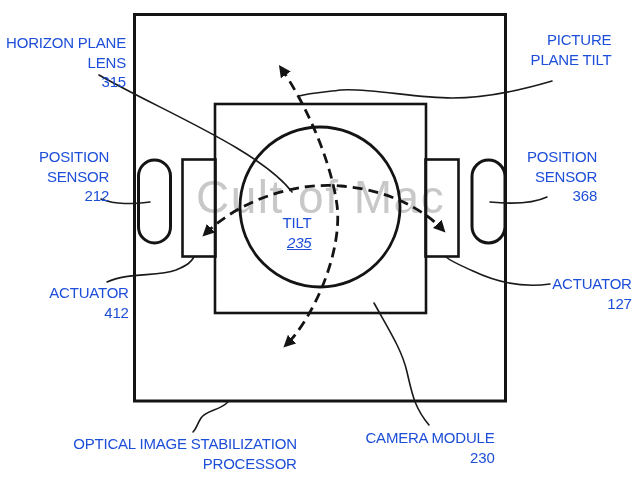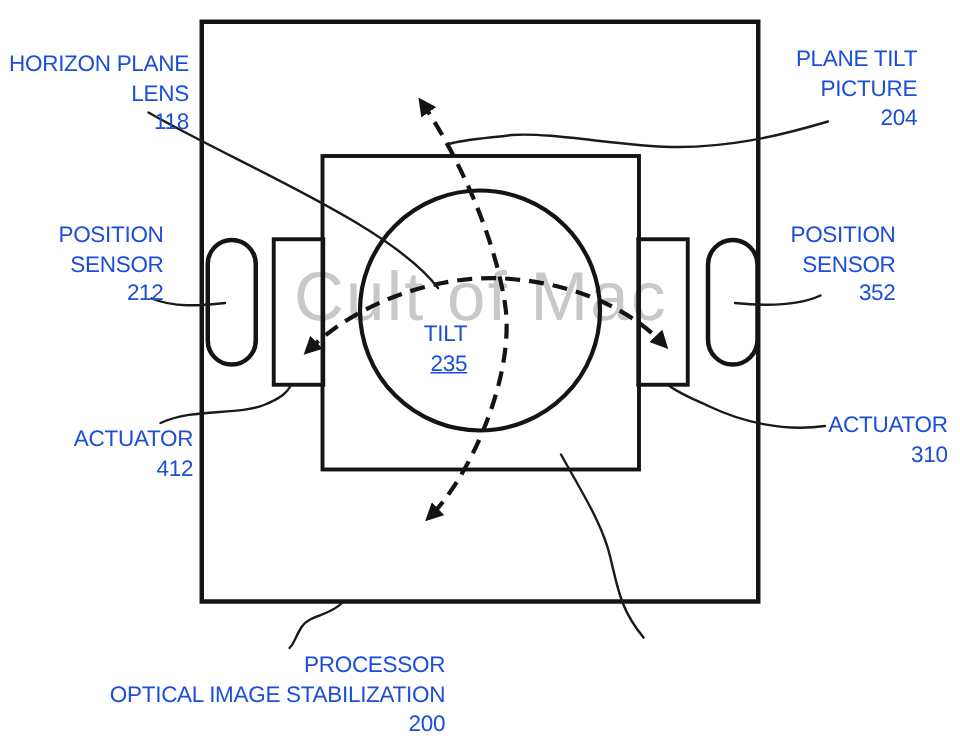--- a/index.html
+++ b/index.html
@@ -55,20 +55,21 @@
     transform: translateX(-50%);
     text-align: right;
     font-size: 15px;
     line-height: 19.5px;
     letter-spacing: -0.2px;
     color: #1d4ed8;
     white-space: nowrap;
   }
   .label .underline {
     text-decoration: underline;
+    font-style: italic;
   }
   #label-lens { line-height: 20px; }
 </style>
 </head>
 <body>
 
 <div id="figure" style="background: rgb(255, 255, 255);">
 
   <div id="watermark" style="color: rgb(200, 200, 200);">Cult of Mac</div>
 
@@ -100,56 +101,58 @@
     <path class="leader" d="M 547,197 C 532,204 510,204 490,202"></path>
     <path class="leader" d="M 107,282 C 128,272 158,277 176,270 C 188,265 191,262 194,257"></path>
     <path class="leader" d="M 550,284 C 522,288 494,281 473,271 C 460,265 452,262 446,257"></path>
     <path class="leader" d="M 228,402 C 219,411 206,410 201,418 C 196,426 197,428 193,432"></path>
     <path class="leader" d="M 374,303 C 389,330 402,350 407,372 C 412,393 414,407 429,425"></path>
   </svg>
 
   <div class="label" style="left:66px; top:33px;">
     <div>HORIZON PLANE</div>
     <div>LENS</div>
-    <div>118</div>
+    <div>315</div>
   </div>
 
   <div class="label" style="left:571px; top:30px;">
+    <div>PICTURE</div>
     <div>PLANE TILT</div>
-    <div>PICTURE</div>
-    <div>204</div>
   </div>
 
   <div class="label" style="left:74px; top:147px;">
     <div>POSITION</div>
     <div>SENSOR</div>
     <div>212</div>
   </div>
 
   <div class="label" style="left:562px; top:147px;">
     <div>POSITION</div>
     <div>SENSOR</div>
-    <div>352</div>
+    <div>368</div>
   </div>
 
   <div class="label" style="left:89px; top:283px;">
     <div>ACTUATOR</div>
     <div>412</div>
   </div>
 
   <div class="label" style="left:592px; top:274px;">
     <div>ACTUATOR</div>
-    <div>310</div>
+    <div>127</div>
   </div>
 
   <div class="label" id="label-lens" style="left:297px; top:213px;">
     <div>TILT</div>
     <div class="underline">235</div>
   </div>
 
+  <div class="label" style="left:430px; top:428px;">
+    <div>CAMERA MODULE</div>
+    <div>230</div>
+  </div>
 
   <div class="label" style="left:185px; top:434px;">
+    <div>OPTICAL IMAGE STABILIZATION</div>
     <div>PROCESSOR</div>
-    <div>OPTICAL IMAGE STABILIZATION</div>
-    <div>200</div>
   </div>
 
 </div>
 
 </body></html>

